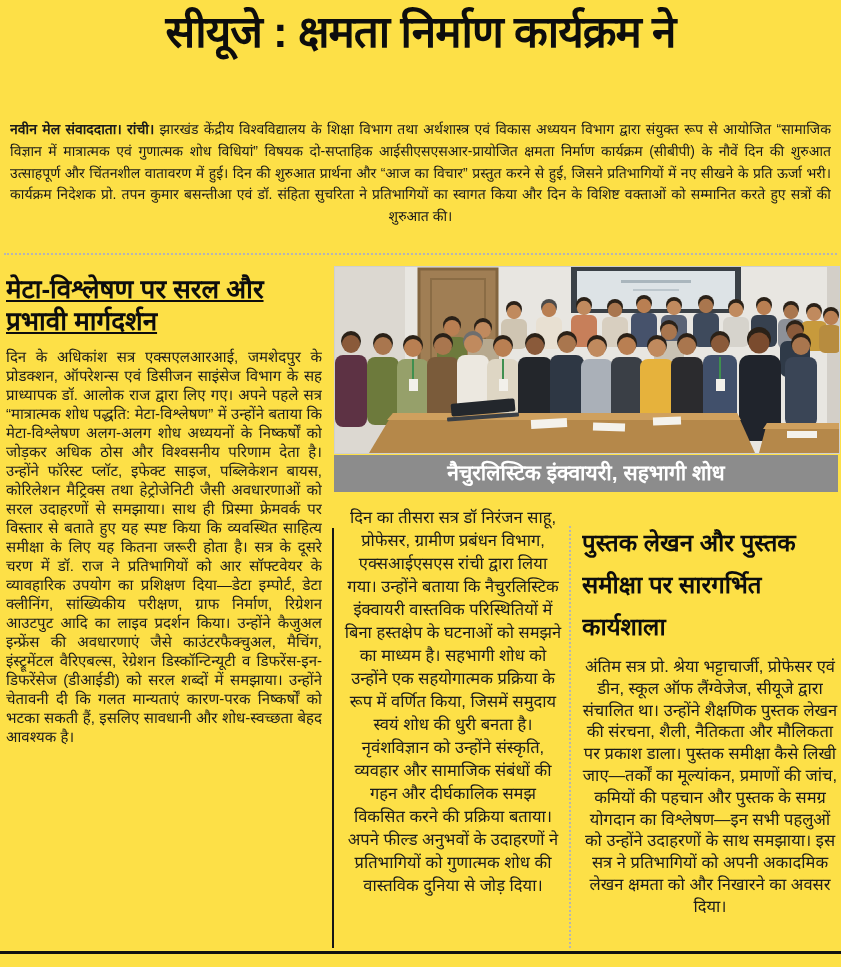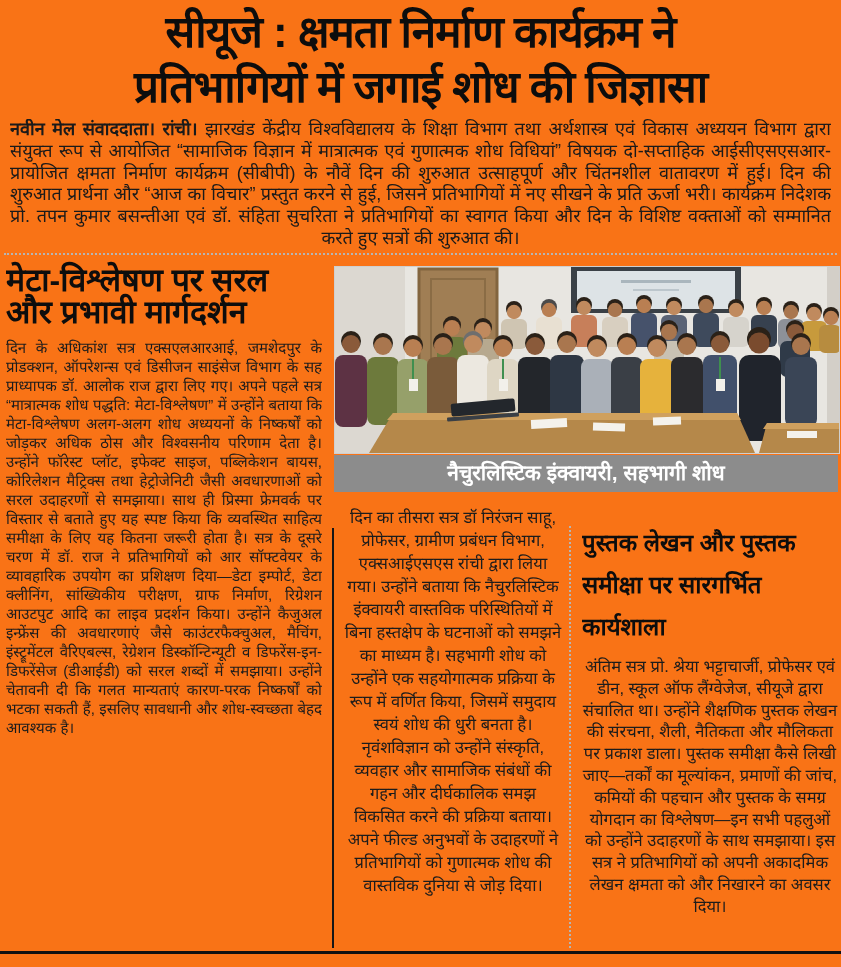--- a/index.html
+++ b/index.html
@@ -1,41 +1,41 @@
 <!DOCTYPE html>
 <html><head>
 <meta charset="utf-8">
 <style>
   html,body{margin:0;padding:0;background:#ffffff;}
   #page{
-    position:relative;width:841px;height:967px;background:#f97316;
+    position:relative;width:841px;height:967px;background:#fde047;
     color:#121212;font-family:"Liberation Sans","DejaVu Sans",sans-serif;
     overflow:hidden;
   }
   .headline{
     position:absolute;top:4px;left:0;width:841px;text-align:center;
     font-weight:800;font-size:44px;line-height:55px;color:#0d0d0d;
     letter-spacing:-1px;
   }
   .headline .hl-line{white-space:nowrap;}
   .intro{
     position:absolute;top:119px;left:10px;width:821px;height:132px;
-    font-size:18px;line-height:21.8px;text-align:justify;
+    font-size:14px;line-height:21.8px;text-align:justify;
     -moz-text-align-last:center;text-align-last:center;overflow:hidden;color:#1a1a1a;
   }
   .intro b{font-weight:800;}
   .rule-dotted-h{
     position:absolute;top:253px;left:4px;width:833px;height:0;
     border-top:2px dotted #b5b5b5;
   }
   .left-col{
     position:absolute;top:261px;left:6px;width:316px;height:686px;overflow:hidden;
   }
   .col-heading{
-    font-weight:800;font-size:32px;line-height:32px;color:#0d0d0d;margin:3px 0 10px 0;
+    font-weight:800;font-size:26px;line-height:32px;color:#0d0d0d;margin:12px 0 10px 0;text-decoration:underline;
   }
   .left-body{
     font-size:15px;line-height:19px;text-align:justify;color:#1c1c1c;
   }
   .photo-wrap{
     position:absolute;top:266px;left:334px;width:504px;
   }
   .photo-frame{
     width:504px;height:186px;border:1px solid #cfcfcf;display:block;background:#e8e6e1;
   }
@@ -68,21 +68,20 @@
     position:absolute;top:951px;left:0;width:841px;height:0;border-top:3px solid #111;
   }
 </style>
 </head>
 <body>
 
 <div id="page">
 
   <div class="headline">
     <div class="hl-line">सीयूजे : क्षमता निर्माण कार्यक्रम ने</div>
-    <div class="hl-line">प्रतिभागियों में जगाई शोध की जिज्ञासा</div>
   </div>
 
   <div class="intro"><b>नवीन मेल संवाददाता। रांची।</b><span> झारखंड केंद्रीय विश्वविद्यालय के शिक्षा विभाग तथा अर्थशास्त्र एवं विकास अध्ययन विभाग द्वारा संयुक्त रूप से आयोजित “सामाजिक विज्ञान में मात्रात्मक एवं गुणात्मक शोध विधियां” विषयक दो-सप्ताहिक आईसीएसएसआर-प्रायोजित क्षमता निर्माण कार्यक्रम (सीबीपी) के नौवें दिन की शुरुआत उत्साहपूर्ण और चिंतनशील वातावरण में हुई। दिन की शुरुआत प्रार्थना और “आज का विचार” प्रस्तुत करने से हुई, जिसने प्रतिभागियों में नए सीखने के प्रति ऊर्जा भरी। कार्यक्रम निदेशक प्रो. तपन कुमार बसन्तीआ एवं डॉ. संहिता सुचरिता ने प्रतिभागियों का स्वागत किया और दिन के विशिष्ट वक्ताओं को सम्मानित करते हुए सत्रों की शुरुआत की।</span></div>
 
   <div class="rule-dotted-h"></div>
 
   <div class="left-col">
     <h2 class="col-heading">मेटा-विश्लेषण पर सरल और प्रभावी मार्गदर्शन</h2>
     <div class="left-body">दिन के अधिकांश सत्र एक्सएलआरआई, जमशेदपुर के प्रोडक्शन, ऑपरेशन्स एवं डिसीजन साइंसेज विभाग के सह प्राध्यापक डॉ. आलोक राज द्वारा लिए गए। अपने पहले सत्र “मात्रात्मक शोध पद्धति: मेटा-विश्लेषण” में उन्होंने बताया कि मेटा-विश्लेषण अलग-अलग शोध अध्ययनों के निष्कर्षों को जोड़कर अधिक ठोस और विश्वसनीय परिणाम देता है। उन्होंने फॉरेस्ट प्लॉट, इफेक्ट साइज, पब्लिकेशन बायस, कोरिलेशन मैट्रिक्स तथा हेट्रोजेनिटी जैसी अवधारणाओं को सरल उदाहरणों से समझाया। साथ ही प्रिस्मा फ्रेमवर्क पर विस्तार से बताते हुए यह स्पष्ट किया कि व्यवस्थित साहित्य समीक्षा के लिए यह कितना जरूरी होता है। सत्र के दूसरे चरण में डॉ. राज ने प्रतिभागियों को आर सॉफ्टवेयर के व्यावहारिक उपयोग का प्रशिक्षण दिया—डेटा इम्पोर्ट, डेटा क्लीनिंग, सांख्यिकीय परीक्षण, ग्राफ निर्माण, रिग्रेशन आउटपुट आदि का लाइव प्रदर्शन किया। उन्होंने कैजुअल इन्फ्रेंस की अवधारणाएं जैसे काउंटरफैक्चुअल, मैचिंग, इंस्ट्रूमेंटल वैरिएबल्स, रेग्रेशन डिस्कॉन्टिन्यूटी व डिफरेंस-इन-डिफरेंसेज (डीआईडी) को सरल शब्दों में समझाया। उन्होंने चेतावनी दी कि गलत मान्यताएं कारण-परक निष्कर्षों को भटका सकती हैं, इसलिए सावधानी और शोध-स्वच्छता बेहद आवश्यक है।</div>
   </div>

